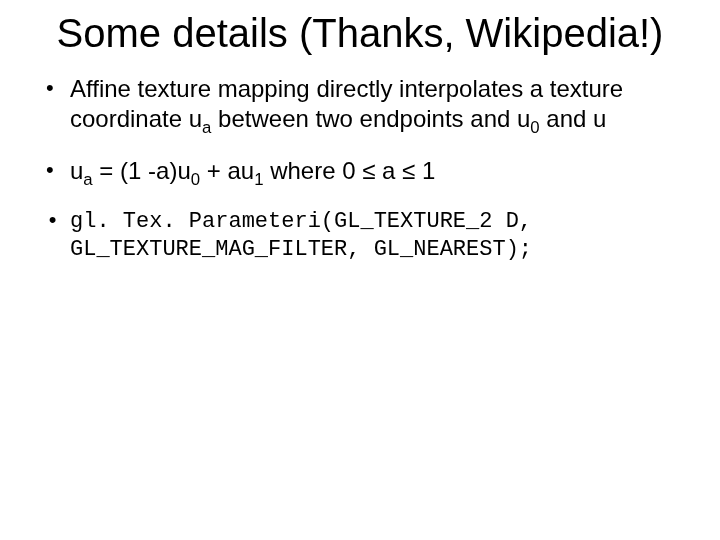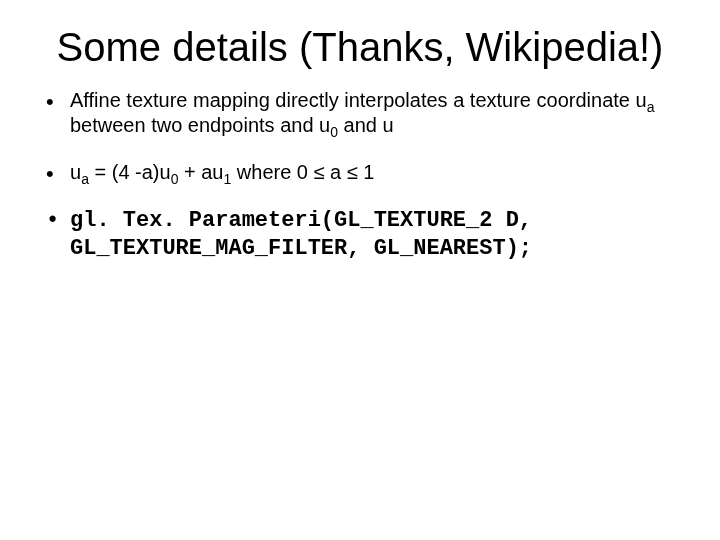--- a/index.html
+++ b/index.html
@@ -8,54 +8,53 @@
     width: 720px;
     height: 540px;
     background: #ffffff;
     font-family: Arial, Helvetica, sans-serif;
     color: #000000;
   }
   .slide {
     width: 720px;
     height: 540px;
     box-sizing: border-box;
-    padding: 20px 40px 0 40px;
+    padding: 6px 40px 0 40px;
   }
   .title {
     font-size: 40px;
     text-align: center;
     margin: 4px 0 18px 0;
     line-height: 1.15;
     font-weight: 400;
   }
   ul.body {
     list-style: none;
     padding: 0;
     margin: 0;
   }
   ul.body > li {
     position: relative;
     padding-left: 30px;
     margin-bottom: 22px;
-    font-size: 20px;
+    font-size: 24px;
     line-height: 1.25;
   }
   ul.body > li::before {
     content: "•";
     position: absolute;
     left: 6px;
     top: 0;
     font-size: 22px;
   }
   ul.body > li.code {
     font-family: "Courier New", Courier, monospace;
     font-size: 22px;
     margin-bottom: 6px;
     line-height: 1.25;
-    font-weight: bold;
   }
   ul.body > li.tight {
     margin-bottom: 22px;
   }
   sub {
     font-size: 0.7em;
     vertical-align: sub;
     line-height: 0;
   }
 </style>
@@ -64,21 +63,21 @@
 
 <div class="slide">
   <h1 class="title">Some details (Thanks, Wikipedia!)</h1>
 
   <ul class="body">
 
     <li>
       <span>Affine texture mapping directly interpolates a texture coordinate u</span><sub>a</sub><span> between two endpoints and u</span><sub>0</sub><span> and u</span></li>
 
     <li class="tight">
-      <span>u</span><sub>a</sub><span> = (4 -a)u</span><sub>0</sub><span> + au</span><sub>1</sub><span> where 0 ≤ a ≤ 1</span>
+      <span>u</span><sub>a</sub><span> = (1 -a)u</span><sub>0</sub><span> + au</span><sub>1</sub><span> where 0 ≤ a ≤ 1</span>
     </li>
 
 
     <li class="code">
       <span>gl. Tex. Parameteri(GL_TEXTURE_2 D, GL_TEXTURE_MAG_FILTER, GL_NEAREST);</span>
     </li>
 
 
   </ul>
 </div>

